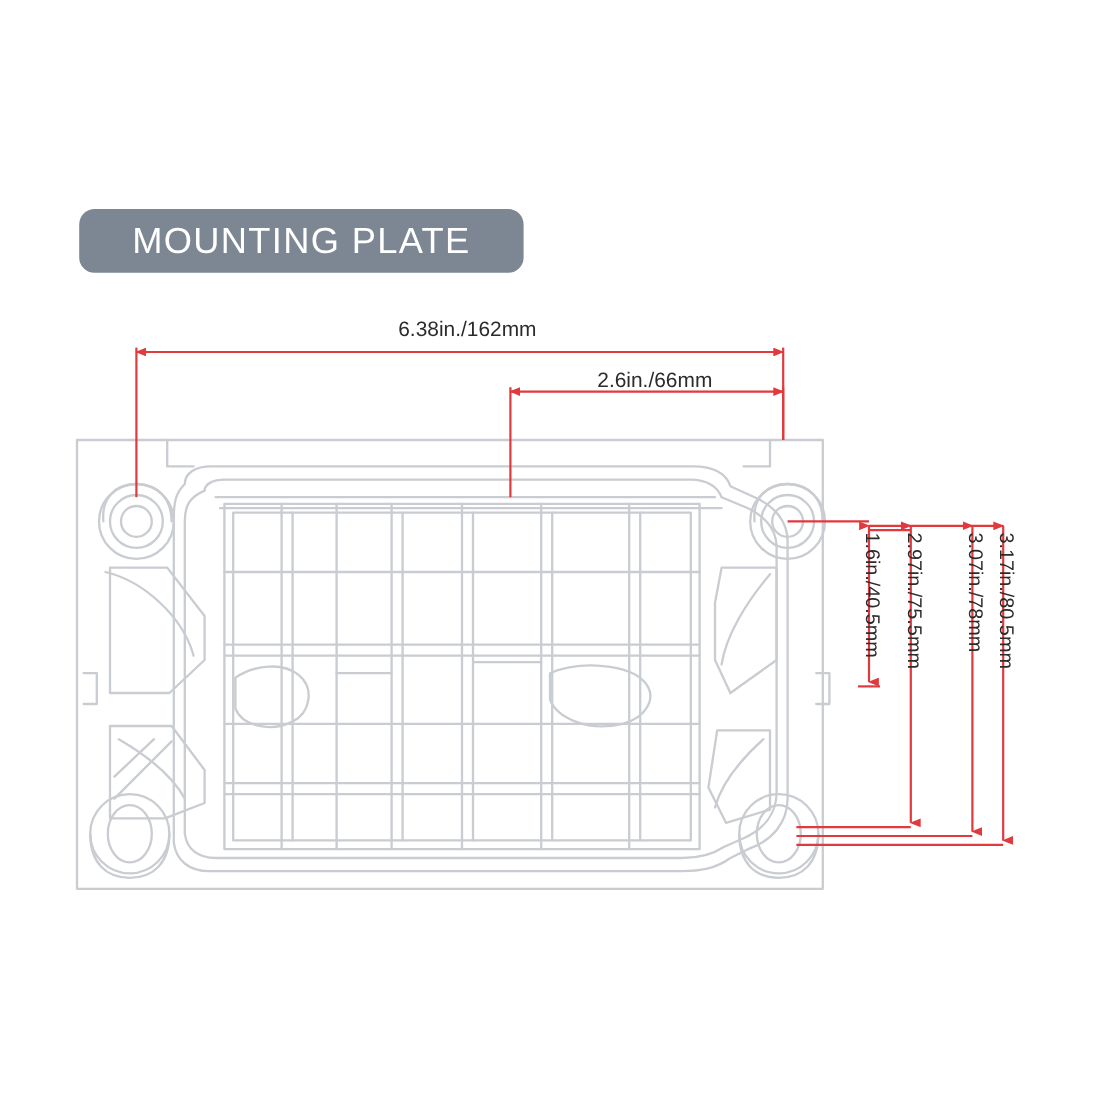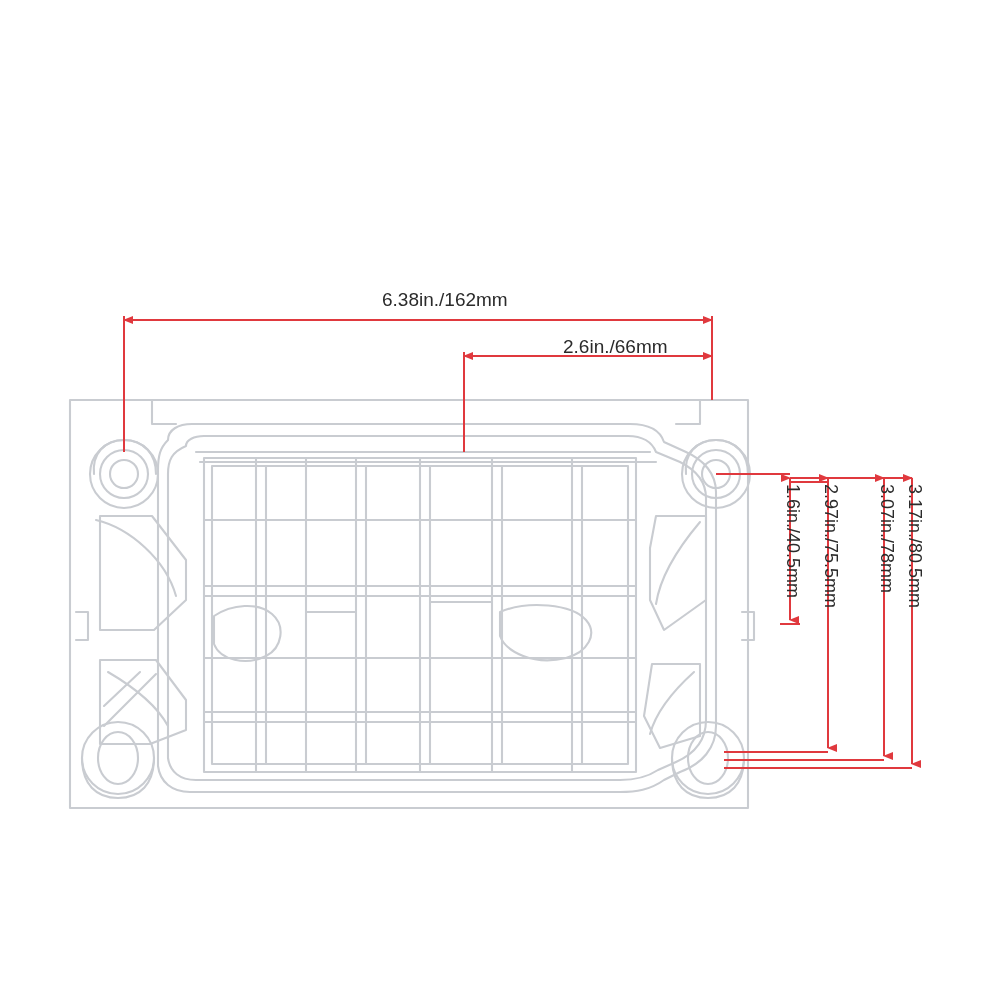--- a/index.html
+++ b/index.html
@@ -52,32 +52,34 @@
   }
   
   .dim-label {
     position: absolute;
     font-family: "Liberation Sans", sans-serif;
     color: #2b2b2b;
     white-space: nowrap;
   }
   .dim-h {
     font-size: 19px;
-    margin-left: 20px;
   }
   .dim-v {
     font-size: 18px;
     transform-origin: left top;
   }
 </style>
 </head>
 <body>
 
 <div id="stage">
 
+  <div class="title-pill">
+    <span class="title-text">MOUNTING PLATE</span>
+  </div>
 
   <svg class="drawing" viewBox="0 0 1000 1000">
     <defs>
       <marker id="arrR" markerWidth="10" markerHeight="8" refX="9" refY="4" orient="auto" markerUnits="userSpaceOnUse">
         <path d="M0,0 L10,4 L0,8 z" fill="#e0393e"></path>
       </marker>
       <marker id="arrL" markerWidth="10" markerHeight="8" refX="1" refY="4" orient="auto" markerUnits="userSpaceOnUse">
         <path d="M10,0 L0,4 L10,8 z" fill="#e0393e"></path>
       </marker>
       <marker id="arrD" markerWidth="8" markerHeight="10" refX="4" refY="9" orient="auto" markerUnits="userSpaceOnUse">

